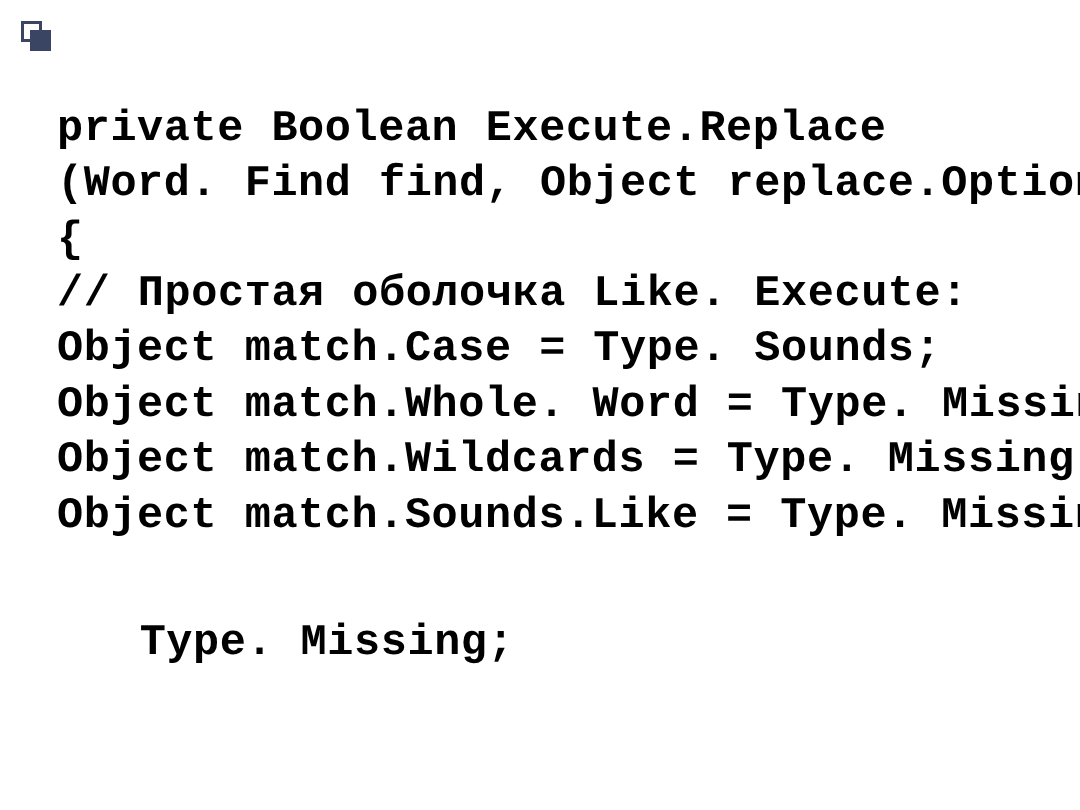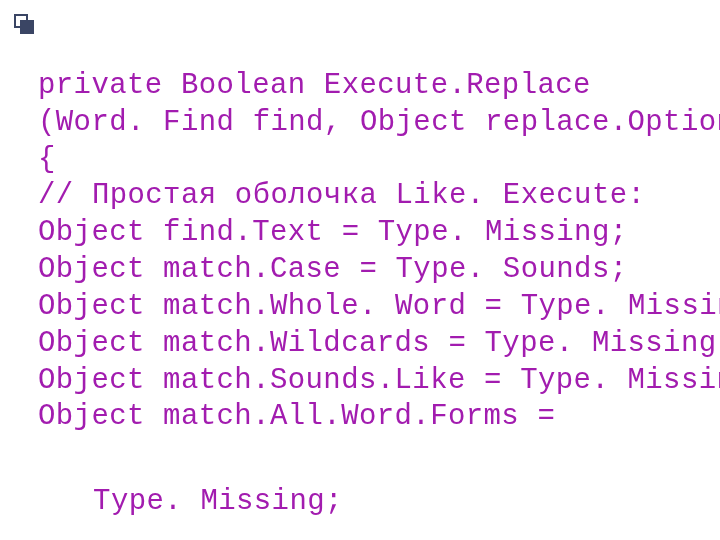--- a/index.html
+++ b/index.html
@@ -35,22 +35,22 @@
     width: 14px;
     height: 14px;
     background: #3a4564;
   }
   .code-block {
     position: absolute;
     top: 68px;
     left: 38px;
     right: 28px;
     font-size: 29px;
-    font-weight: normal;
-    color: #a21caf;
+    font-weight: bold;
+    color: #000000;
     line-height: 1.27;
     letter-spacing: 0.4px;
     word-spacing: 0.5px;
   }
   .code-line {
     white-space: pre;
   }
   .indent {
     padding-left: 1.9em;
     margin-top: 48px;
@@ -62,20 +62,18 @@
 <div class="marker">
   <div class="sq-outer"></div>
   <div class="sq-inner"></div>
 </div>
 
 <div class="code-block">
   <div class="code-line">private Boolean Execute.Replace</div>
   <div class="code-line">(Word. Find find, Object replace.Option)</div>
   <div class="code-line">{</div>
   <div class="code-line">// Простая оболочка Like. Execute:</div>
-  <div class="code-line">Object find.Text = Type. Missing;</div>
   <div class="code-line">Object match.Case = Type. Sounds;</div>
   <div class="code-line">Object match.Whole. Word = Type. Missing;</div>
   <div class="code-line">Object match.Wildcards = Type. Missing;</div>
   <div class="code-line">Object match.Sounds.Like = Type. Missing;</div>
-  <div class="code-line">Object match.All.Word.Forms =</div>
   <div class="code-line indent">Type. Missing;</div>
 </div>
 
 </body></html>

